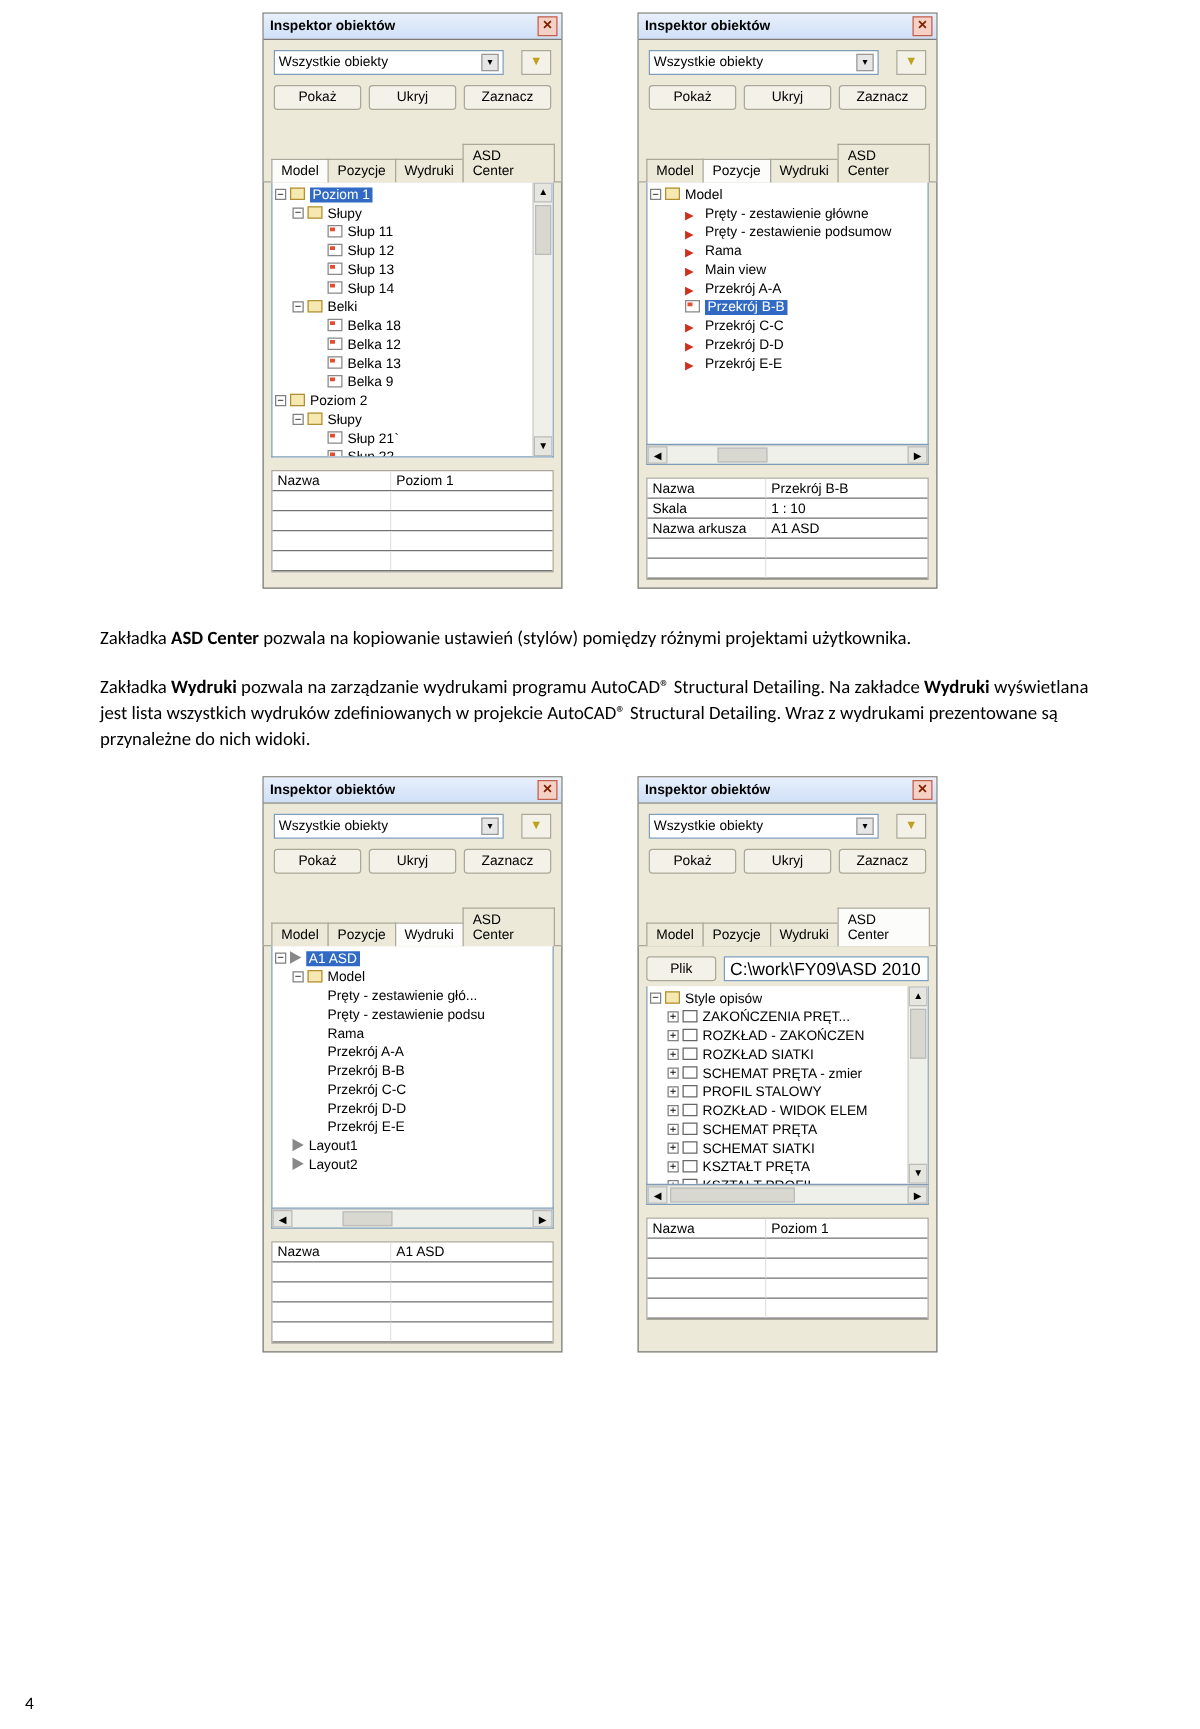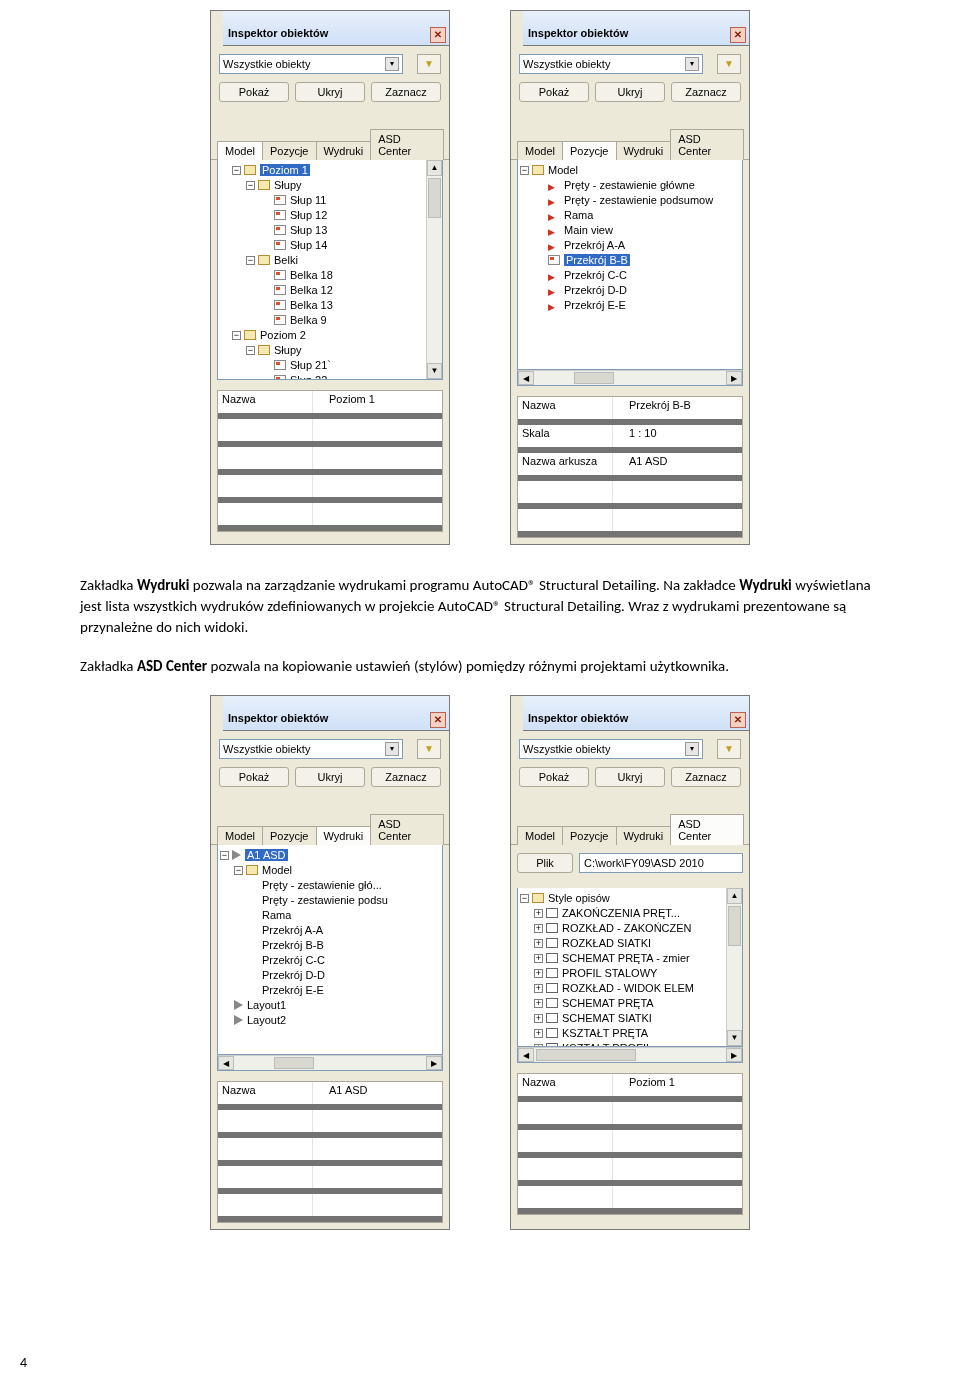--- a/index.html
+++ b/index.html
@@ -21,28 +21,27 @@
     justify-content: center;
     margin-bottom: 30px;
   }
   .panel {
     width: 240px;
     background: #ece9d8;
     border: 1px solid #7a7a7a;
   }
   .titlebar {
     display: flex;
-    align-items: flex-start;
+    align-items: center;
     justify-content: space-between;
     background: linear-gradient(#e8f0fb, #cfe0f7);
     border-bottom: 1px solid #7a7a7a;
-    padding: 16px 3px 2px 5px;
+    padding: 2px 3px 2px 5px;
     font-weight: bold;
     font-size: 11px;
-    margin-left: 12px;
   }
   .closebtn {
     width: 16px; height: 16px;
     background: #f5d0c5;
     border: 1px solid #c06050;
     color: #802000;
     font-size: 10px;
     line-height: 13px;
     text-align: center;
     cursor: pointer;
@@ -125,21 +124,21 @@
   .treewrap {
     background: #fff;
     margin: 0 6px;
     border: 1px solid #7f9db9;
     border-top: none;
     height: 210px;
     position: relative;
     overflow: hidden;
     font-size: 11px;
   }
-  .treewrap.tall { height: 220px; padding-left: 12px; }
+  .treewrap.tall { height: 220px; }
   .tree {
     padding: 3px 2px;
     line-height: 15px;
     height: 100%;
     overflow: hidden;
   }
   .tn { white-space: nowrap; }
   .tn .tog {
     display: inline-block;
     width: 9px; height: 9px;
@@ -187,46 +186,45 @@
   .hscroll .track { flex:1; position:relative;}
   .hscroll .thumbh { position:absolute; left:40px; width:40px; top:1px; bottom:1px; background:#d8d8d0; border:1px solid #bbb;}
   .proptable {
     background: #fff;
     margin: 10px 6px 6px 6px;
     border: 1px solid #aca899;
     font-size: 11px;
   }
   .proptable .row {
     display: flex;
-    border-bottom: 6px solid #737373;
-    height: 28px;
+    border-bottom: 1px solid #737373;
+    height: 16px;
     line-height: 16px;
-    gap: 12px;
   }
   .proptable .row .k {
     width: 95px;
     padding-left: 4px;
     border-right: 1px solid #e4e4e0;
   }
   .proptable .row .v { flex:1; padding-left: 4px; }
   .pathrow {
     display: flex;
     gap: 6px;
-    padding: 8px 6px 15px 6px;
+    padding: 8px 6px 4px 6px;
     align-items: center;
   }
   .pathrow .btn { flex: 0 0 56px; }
   .pathfield {
     flex: 1;
     background:#fff;
     border:1px solid #7f9db9;
     height:20px;
     padding:0 4px;
     line-height:18px;
-    font-size:11px;
+    font-size:14px;
     white-space:nowrap;
     overflow:hidden;
   }
   .bodytext {
     font-family: Calibri, Arial, sans-serif;
     font-size: 15px;
     line-height: 1.4;
     margin: 8px 0 18px 0;
   }
   .bodytext b { font-weight: bold; }
@@ -385,24 +383,24 @@
           <div class="row">
             <div class="k"></div>
             <div class="v"></div>
           </div>
         </div>
     </div>
 
   </div>
 
   <p class="bodytext">
-    <span>Zakładka </span><b>Wydruki</b><span> pozwala na zarządzanie wydrukami programu AutoCAD® Structural Detailing. Na zakładce </span><b>Wydruki</b><span> wyświetlana jest lista wszystkich wydruków zdefiniowanych w projekcie AutoCAD® Structural Detailing. Wraz z wydrukami prezentowane są przynależne do nich widoki.</span>
+    <span>Zakładka </span><b>ASD Center</b><span> pozwala na kopiowanie ustawień (stylów) pomiędzy różnymi projektami użytkownika.</span>
   </p>
   <p class="bodytext">
-    <span>Zakładka </span><b>ASD Center</b><span> pozwala na kopiowanie ustawień (stylów) pomiędzy różnymi projektami użytkownika.</span>
+    <span>Zakładka </span><b>Wydruki</b><span> pozwala na zarządzanie wydrukami programu AutoCAD® Structural Detailing. Na zakładce </span><b>Wydruki</b><span> wyświetlana jest lista wszystkich wydruków zdefiniowanych w projekcie AutoCAD® Structural Detailing. Wraz z wydrukami prezentowane są przynależne do nich widoki.</span>
   </p>
 
   <div class="panels-row">
 
     <div class="panel">
       <div class="titlebar">
         <span>Inspektor obiektów</span>
         <div class="closebtn">✕</div>
       </div>
       <div class="pad">

